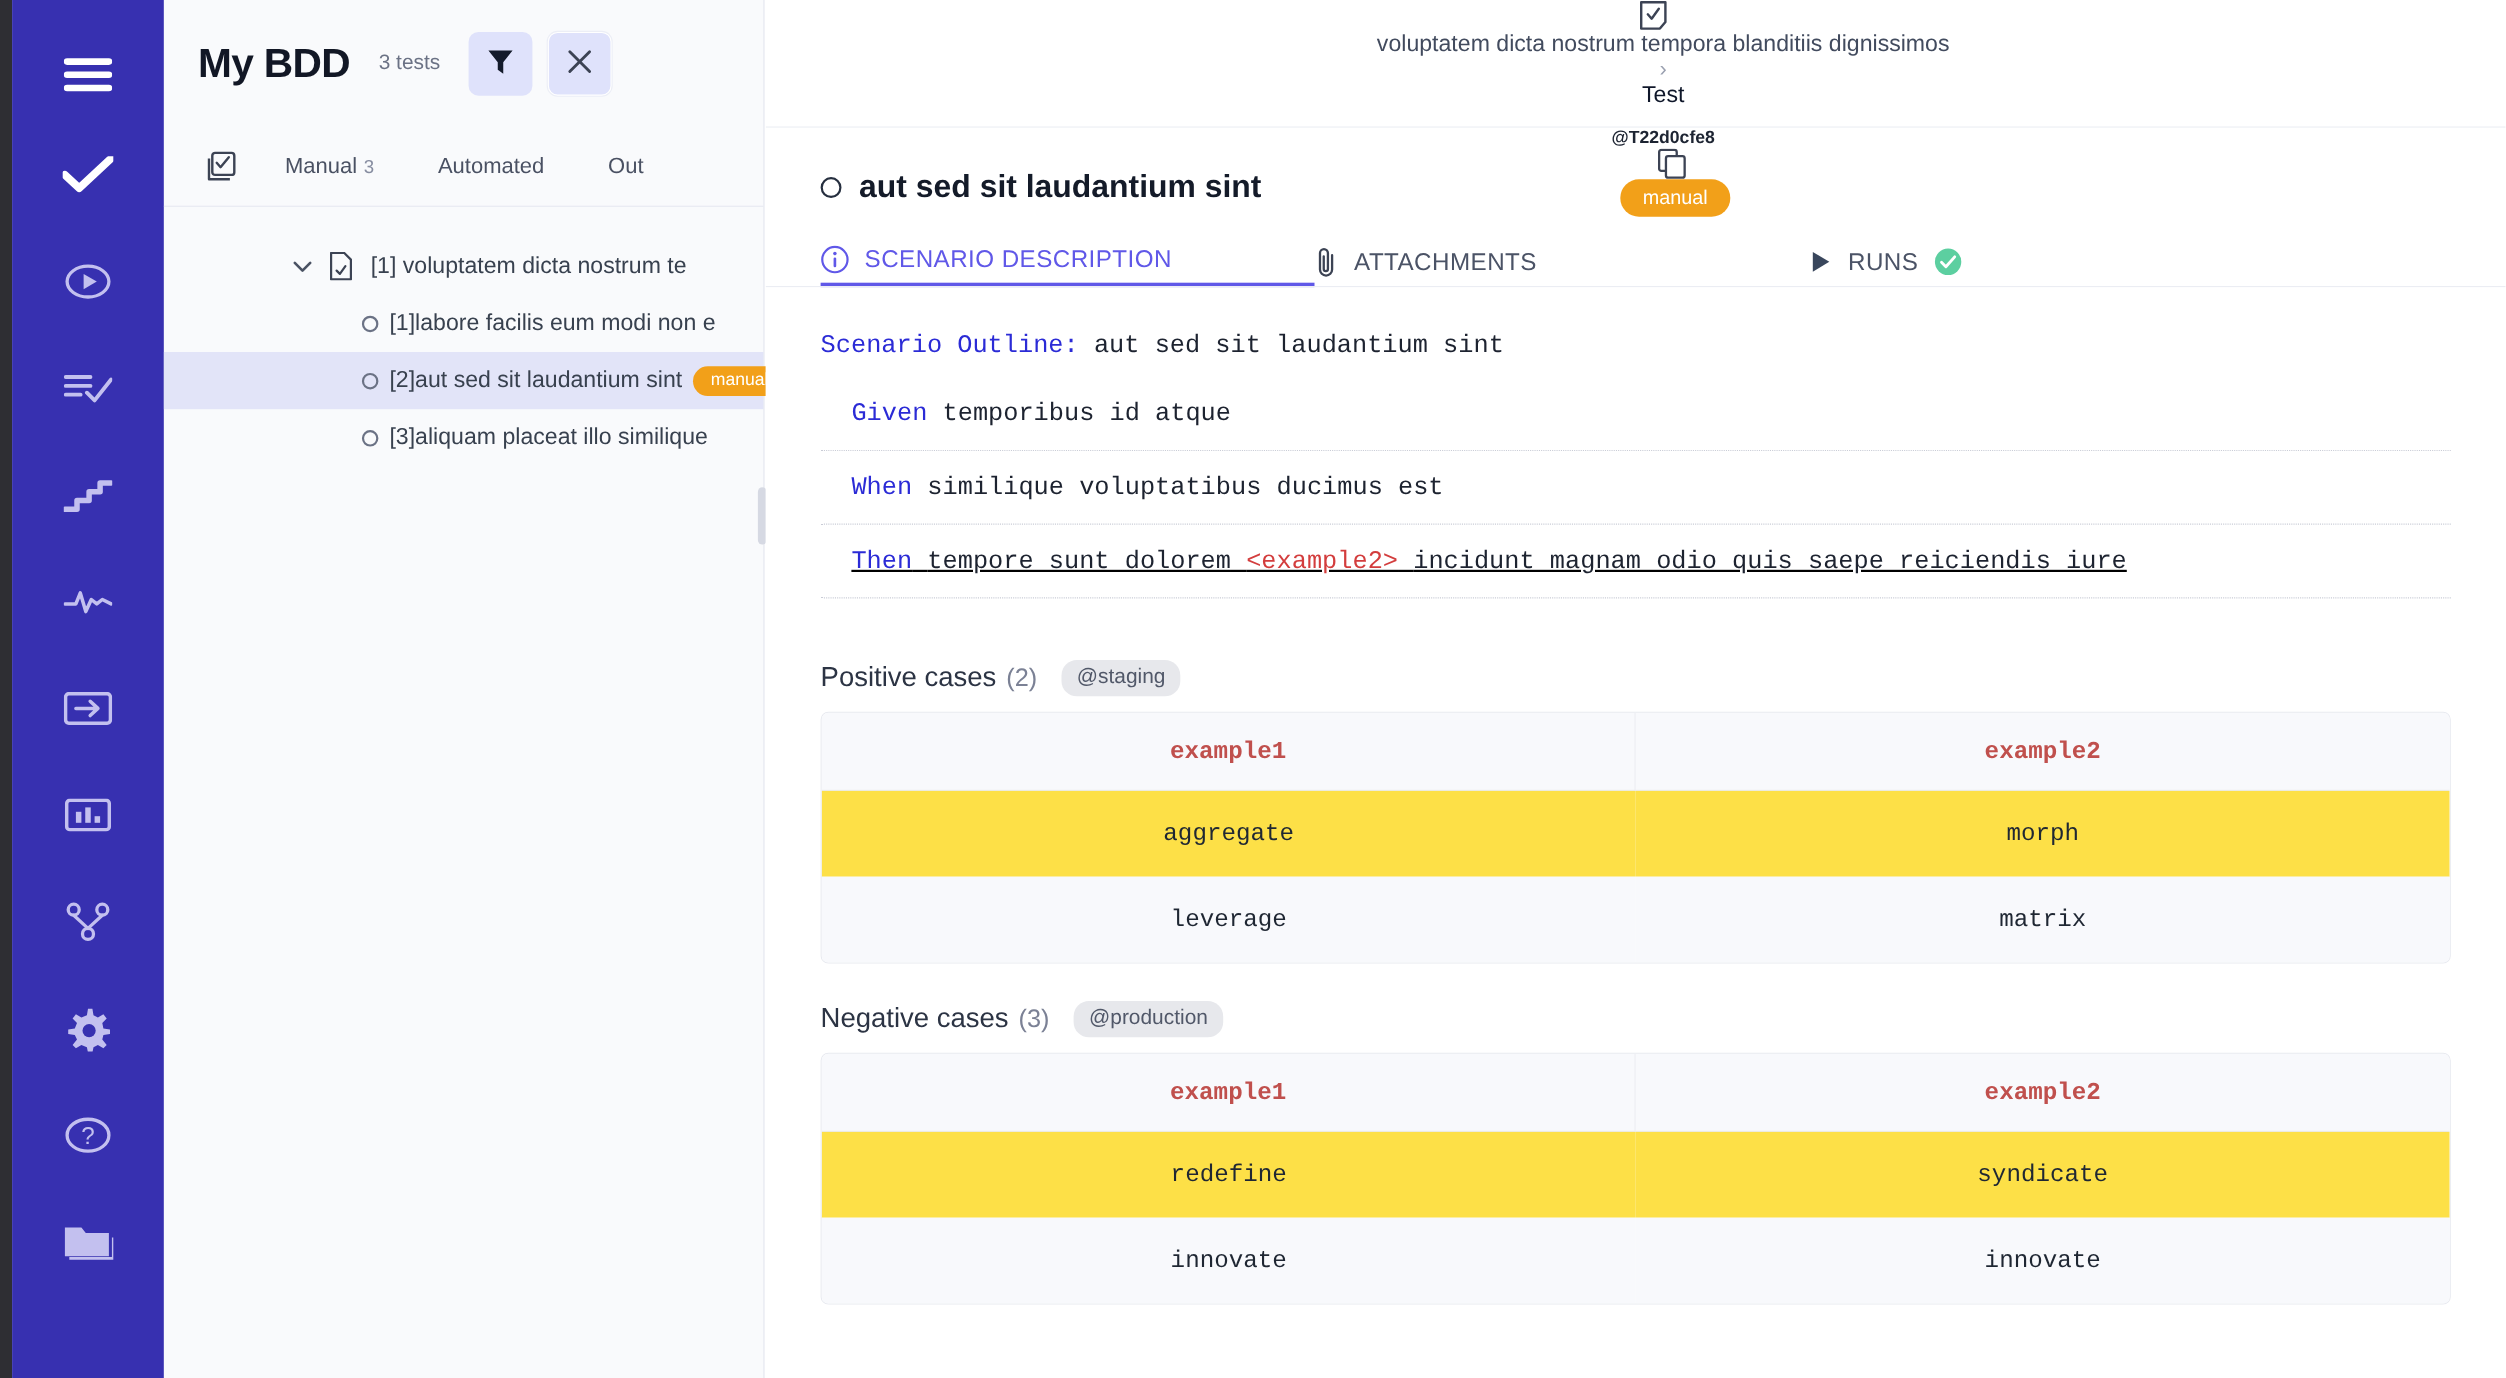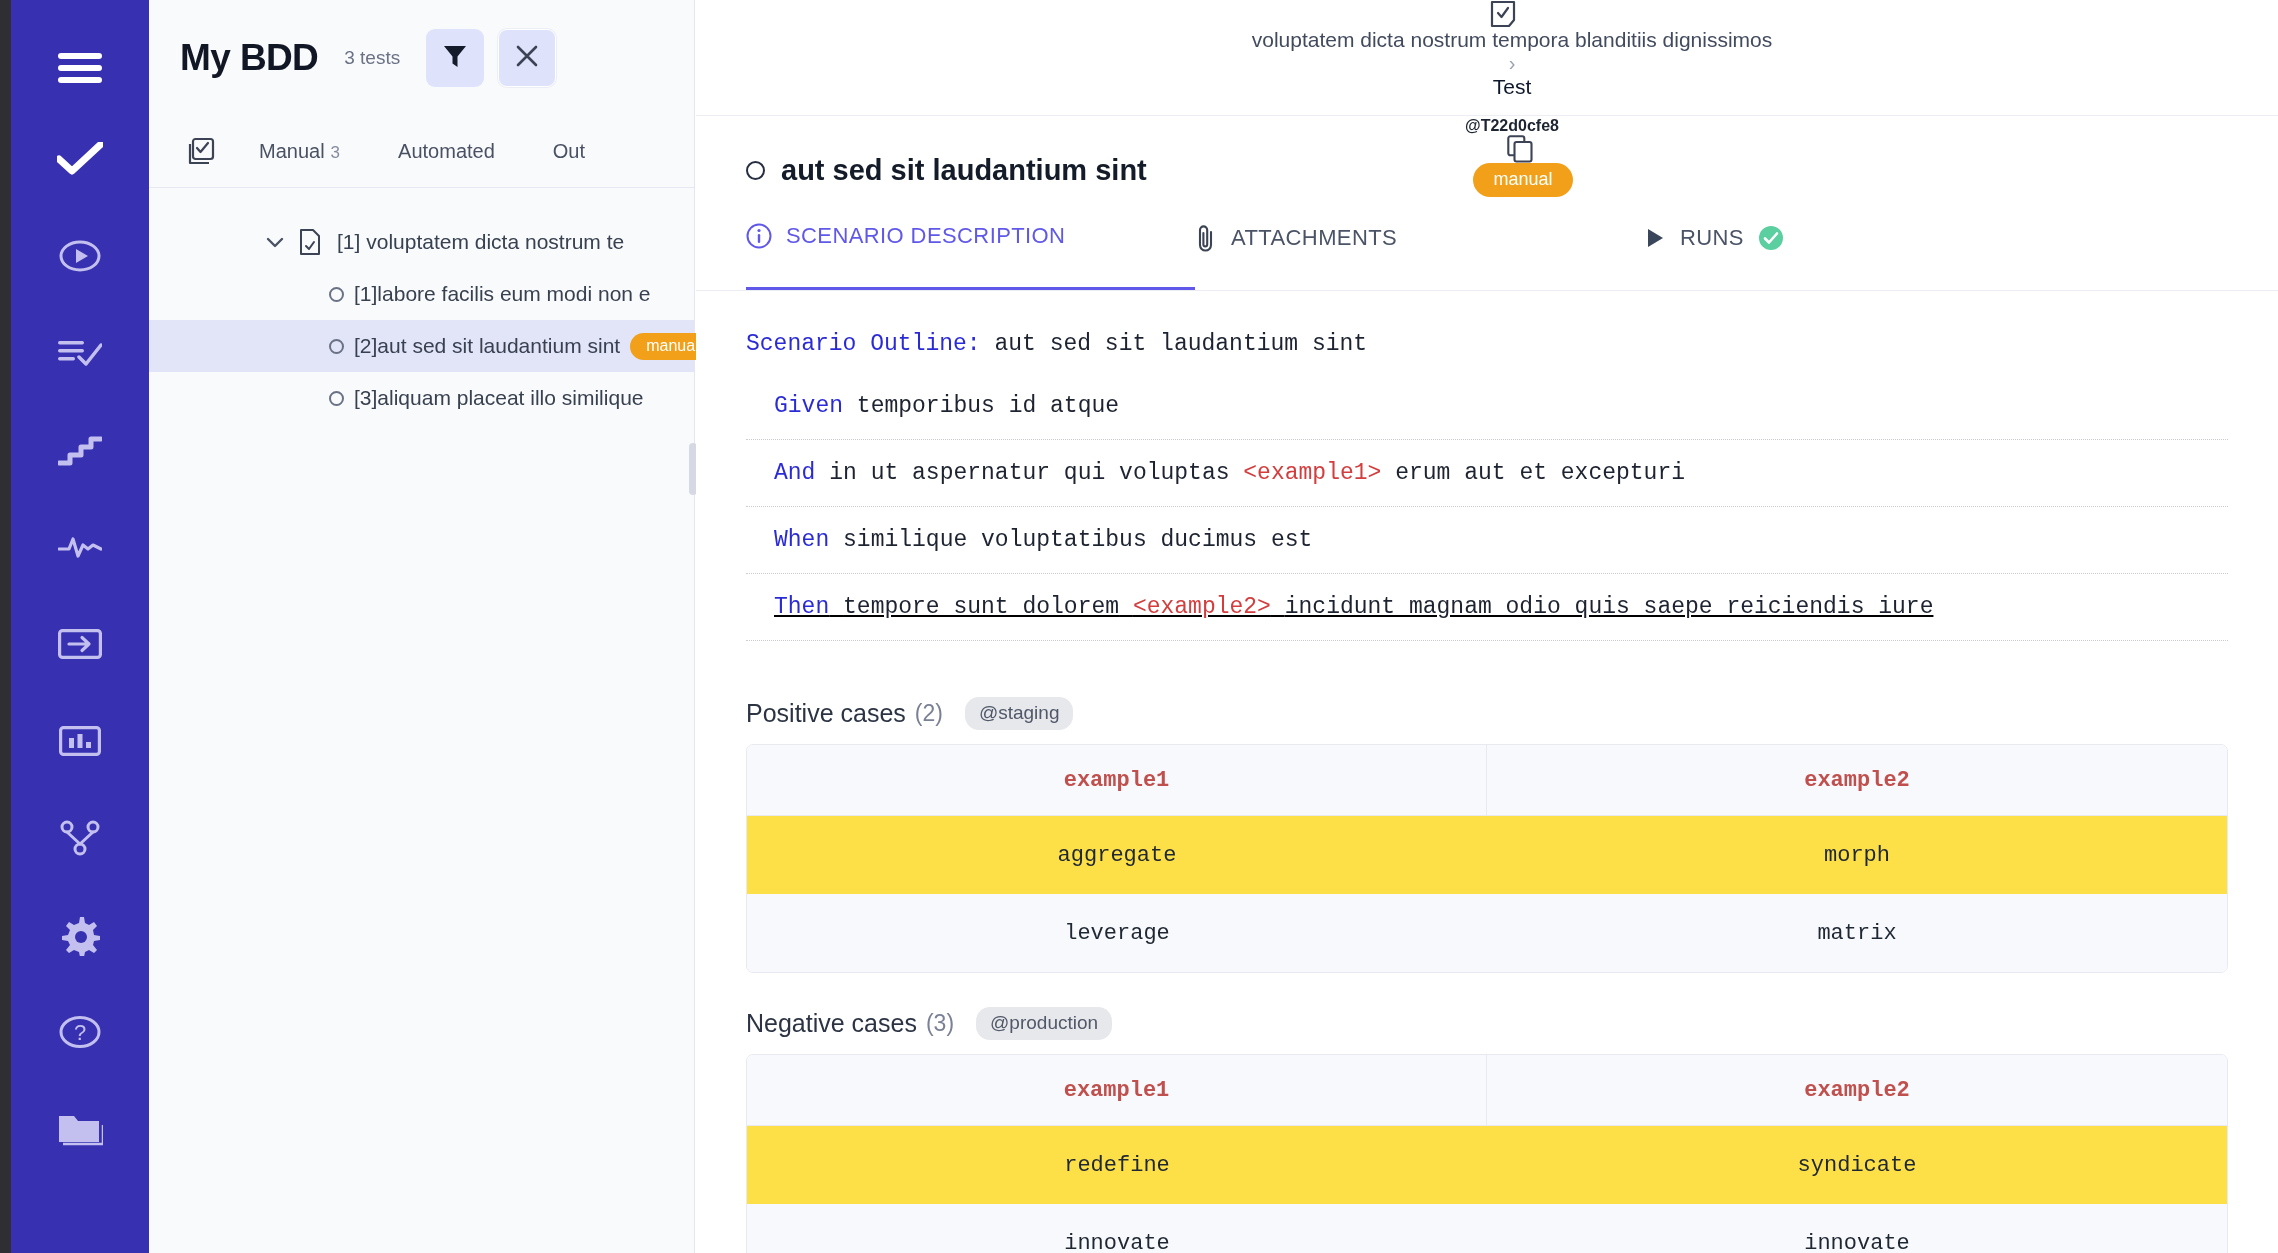--- a/index.html
+++ b/index.html
@@ -200,21 +200,21 @@
     padding-left: 50px;
     margin-top: 36px;
     position: relative;
   }
   .dtab {
     display: flex; align-items: center;
     font-size: 22px;
     letter-spacing: 0.4px;
     color: #4b5366;
     cursor: pointer;
-    padding-bottom: 38px;
+    padding-bottom: 8px;
     white-space: nowrap;
   }
   .dtab .t-ic { margin-right: 14px; display: flex; }
   .dtab.w1 { width: 449px; }
   .dtab.w2 { width: 449px; }
   .dtab.active { color: #6058e8; border-bottom: 4px solid #6058e8; }
   .runs-ok { margin-left: 14px; display: flex; }
   .tabs-underline {
     position: absolute; left: 0; right: 0; bottom: 0;
     height: 1px; background: #ebedf3;
@@ -530,26 +530,20 @@
       <div class="g-outline">
         <span class="kw">Scenario Outline:</span>
         <span class="g-body">aut sed sit laudantium sint</span>
       </div>
 
       <div class="g-step">
         <span class="kw-step">Given</span>
         <span class="g-body">temporibus id atque</span>
       </div>
 
-      <div class="g-step">
-        <span class="kw-step">And</span>
-        <span class="g-body">in ut aspernatur qui voluptas</span>
-        <span class="param">&lt;example1&gt;</span>
-        <span class="g-body">erum aut et excepturi</span>
-      </div>
 
       <div class="g-step">
         <span class="kw-step">When</span>
         <span class="g-body">similique voluptatibus ducimus est</span>
       </div>
 
       <div class="g-step">
         <span class="kw-step">Then</span>
         <span class="g-body">tempore sunt dolorem</span>
         <span class="param">&lt;example2&gt;</span>

